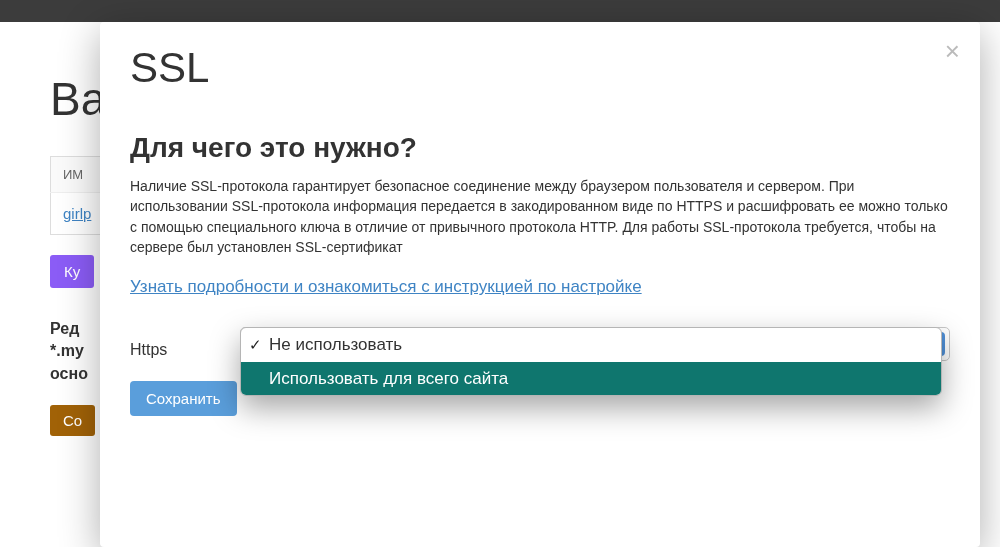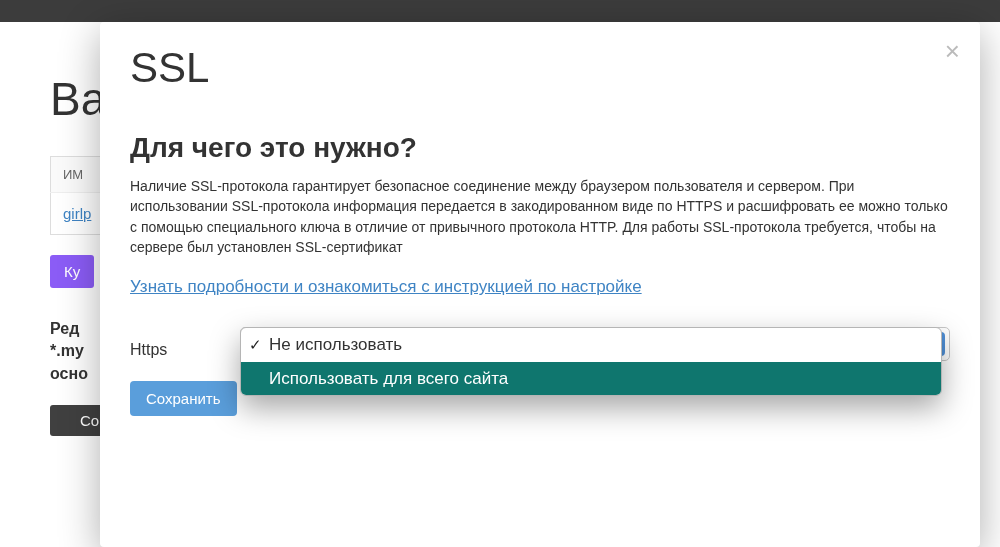--- a/index.html
+++ b/index.html
@@ -6,21 +6,21 @@
   html, body { width: 1000px; height: 547px; overflow: hidden; font-family: "Helvetica Neue", Helvetica, Arial, sans-serif; background: #fff; }
   .topbar { background: #3c3c3c; height: 22px; width: 100%; }
   .page { padding: 0 0 0 50px; position: relative; }
   .bg-heading { font-size: 46px; font-weight: 500; color: #333; margin-top: 50px; }
   .bg-table { border: 1px solid #ddd; border-collapse: collapse; margin-top: 30px; width: 920px; }
   .bg-table th { text-align: left; font-weight: 400; font-size: 13px; color: #666; padding: 10px 12px; border-bottom: 1px solid #eee; background:#fafafa; }
   .bg-table td { padding: 12px 12px; font-size: 15px; color: #333; }
   .bg-link { color: #3f84c4; text-decoration: underline; cursor: pointer; }
   .bg-buy { display:inline-block; margin-top:20px; background:#8b5cf6; color:#fff; padding:8px 14px; border:none; border-radius:3px; font-size:15px; }
   .bg-edit-label { margin-top:30px; font-weight:bold; font-size:16px; color:#333; line-height:1.4; }
-  .bg-save { display:inline-block; margin-top:20px; background:#404040; color:#fff; padding:7px 30px; border:none; border-radius:3px; font-size:15px; }
+  .bg-save { display:inline-block; margin-top:20px; background:#a16207; color:#fff; padding:7px 13px; border:none; border-radius:3px; font-size:15px; }
   .modal {
     position:absolute; top:22px; left:100px; right:0; bottom:0;
     width:880px; background:#fff; padding:22px 30px 34px 30px;
     box-shadow: 0 10px 40px rgba(0,0,0,.32);
     border-radius:4px;
   }
   .modal-close { position:absolute; top:16px; right:20px; color:#bbb; font-size:26px; line-height:1; cursor:pointer; }
   .modal h1 { font-size:42px; font-weight:500; color:#333; margin-bottom:40px; }
   .modal h2 { font-size:28px; font-weight:bold; color:#333; margin-bottom:12px; }
   .modal p.desc { font-size:14px; line-height:1.45; color:#333; margin-bottom:20px; }

